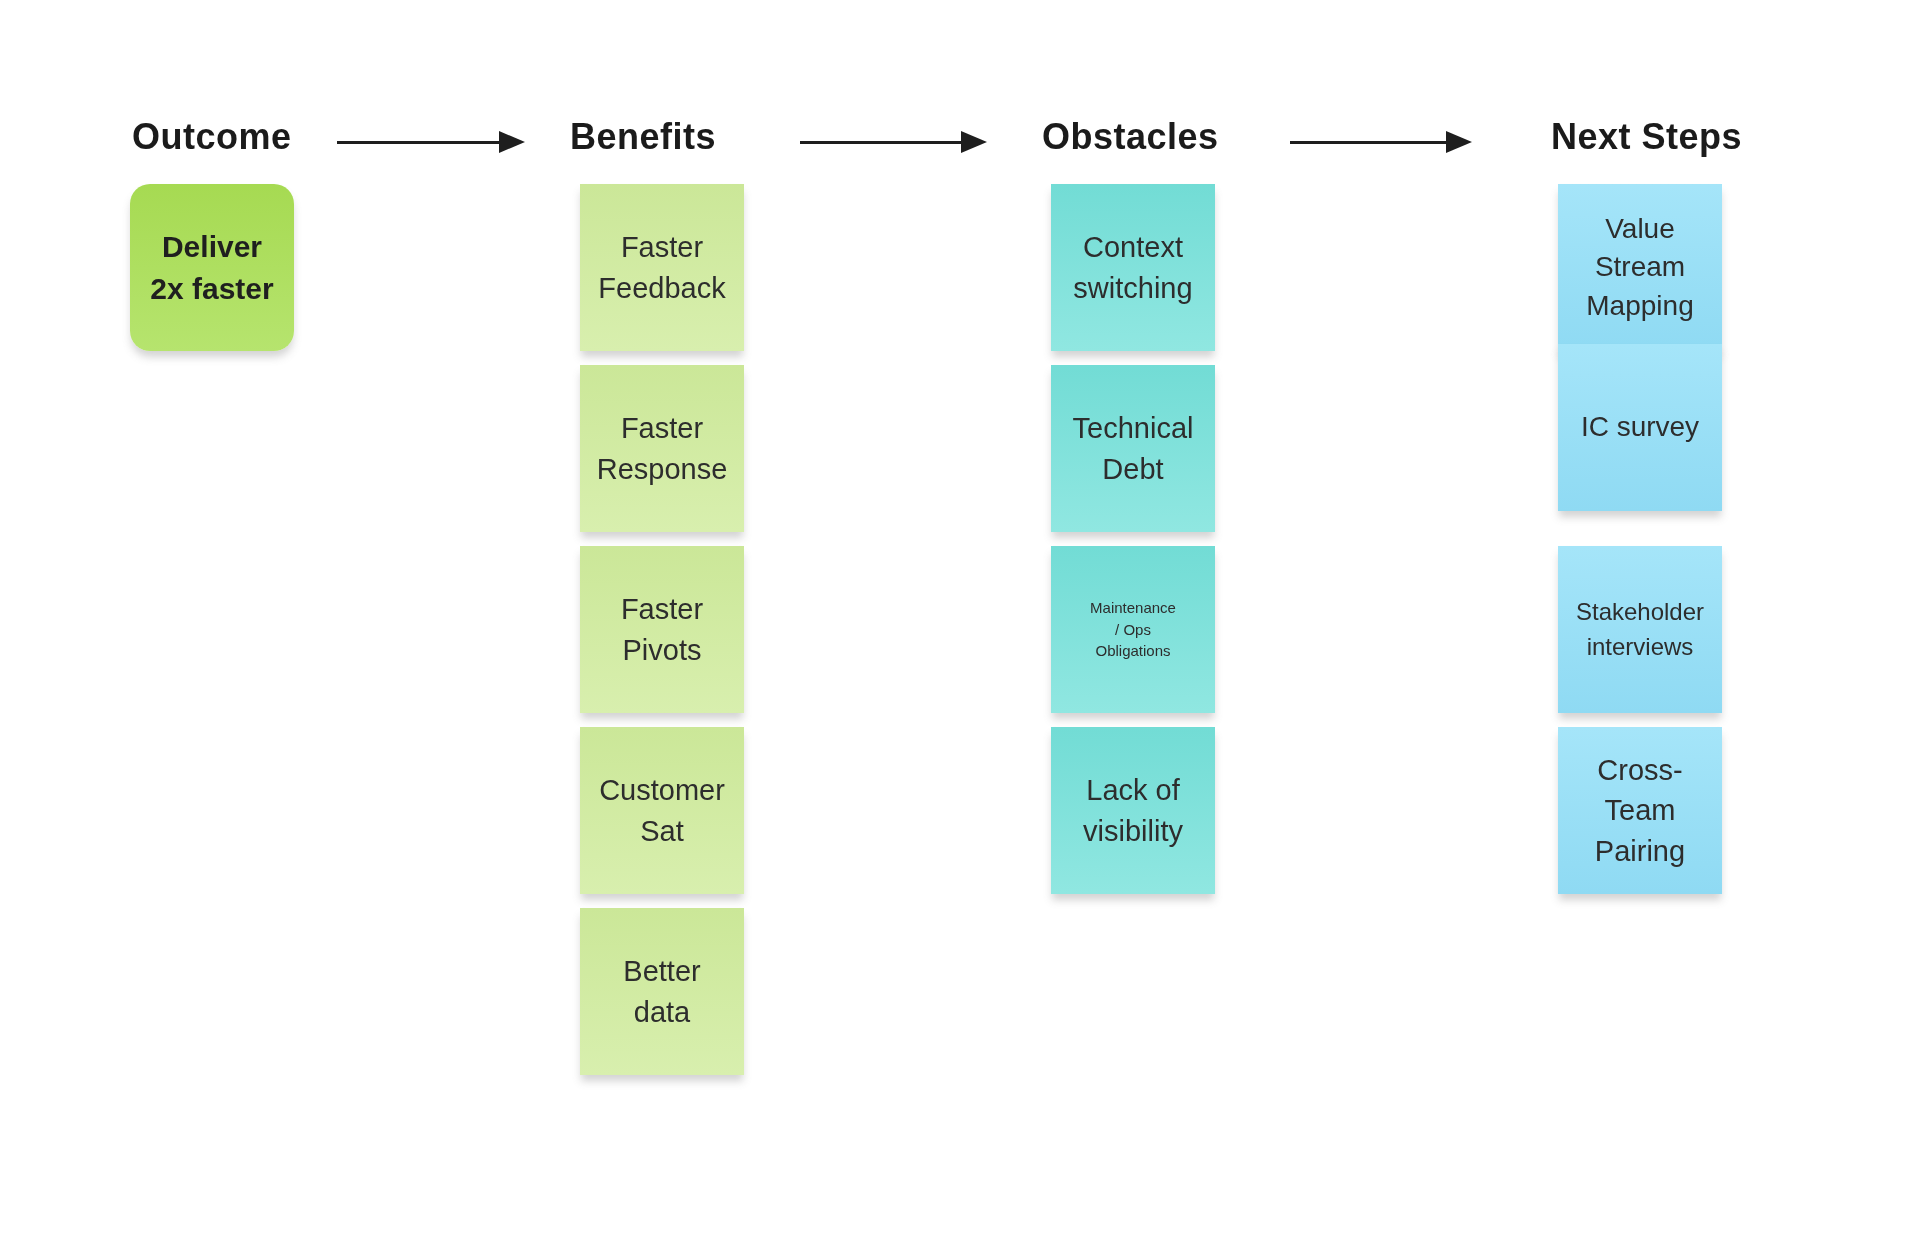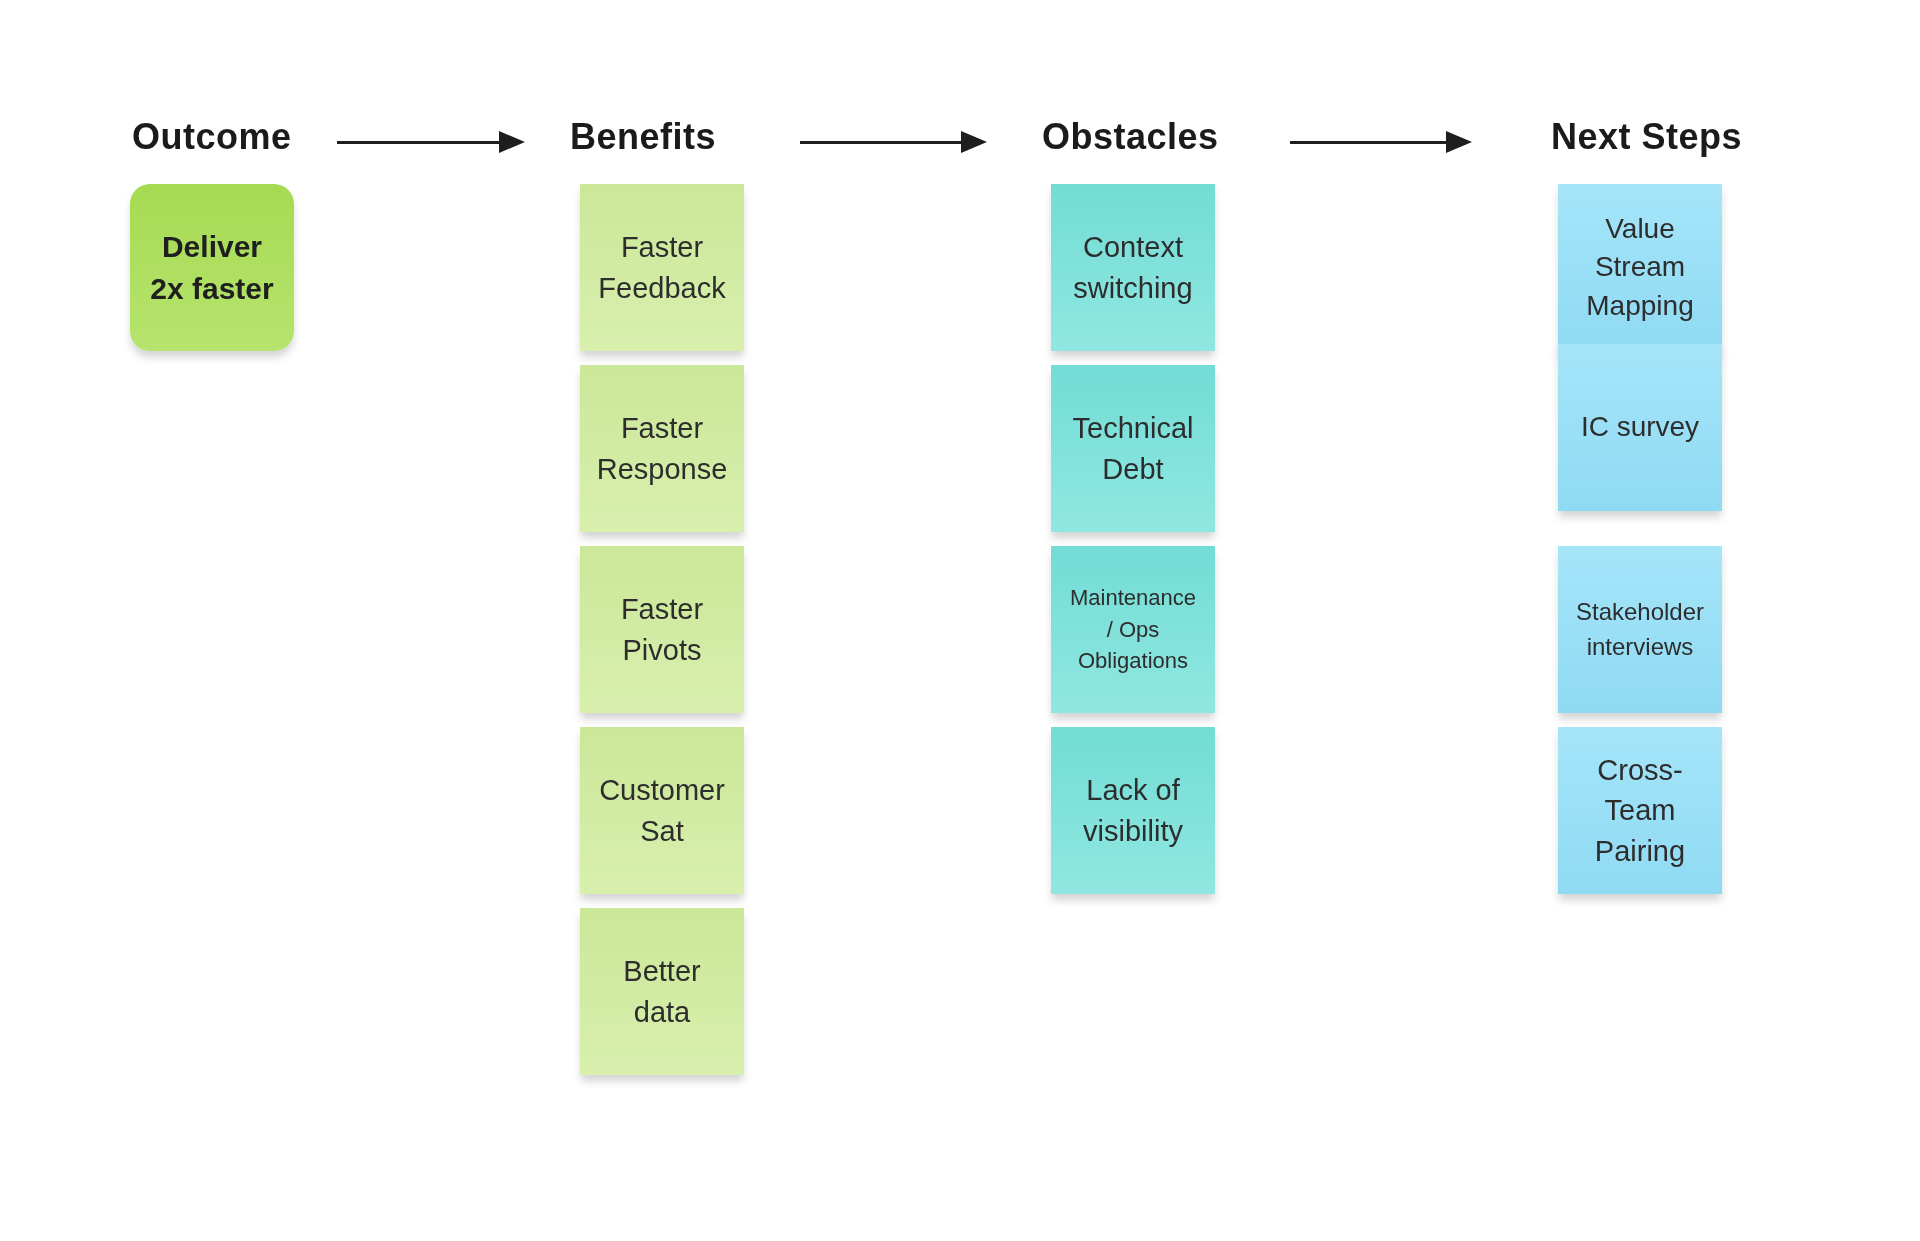--- a/index.html
+++ b/index.html
@@ -58,21 +58,21 @@
     text-align: center;
     font-size: 29px;
     line-height: 1.38;
     color: var(--note-text-color, #2d2d2d);
     padding: 0 6px;
   }
   .note-text.bold { font-weight: 700; color: #1f1f1f; font-size: 30px; }
   .note-text.fs30 { font-size: 30px; }
   .note-text.fs28 { font-size: 28px; }
   .note-text.fs24 { font-size: 24px; line-height: 1.45; }
-  .note-text.fs22 { font-size: 22px; line-height: 1.45; }
+  .note-text.fs22 { font-size: 15px; line-height: 1.45; }
 </style>
 </head>
 <body style="background: rgb(255, 255, 255);">
 
 <div class="board">
 
   <div class="col-header" style="left:132px">Outcome</div>
   <div class="col-header" style="left:570px">Benefits</div>
   <div class="col-header" style="left:1042px">Obstacles</div>
   <div class="col-header" style="left:1551px">Next Steps</div>

